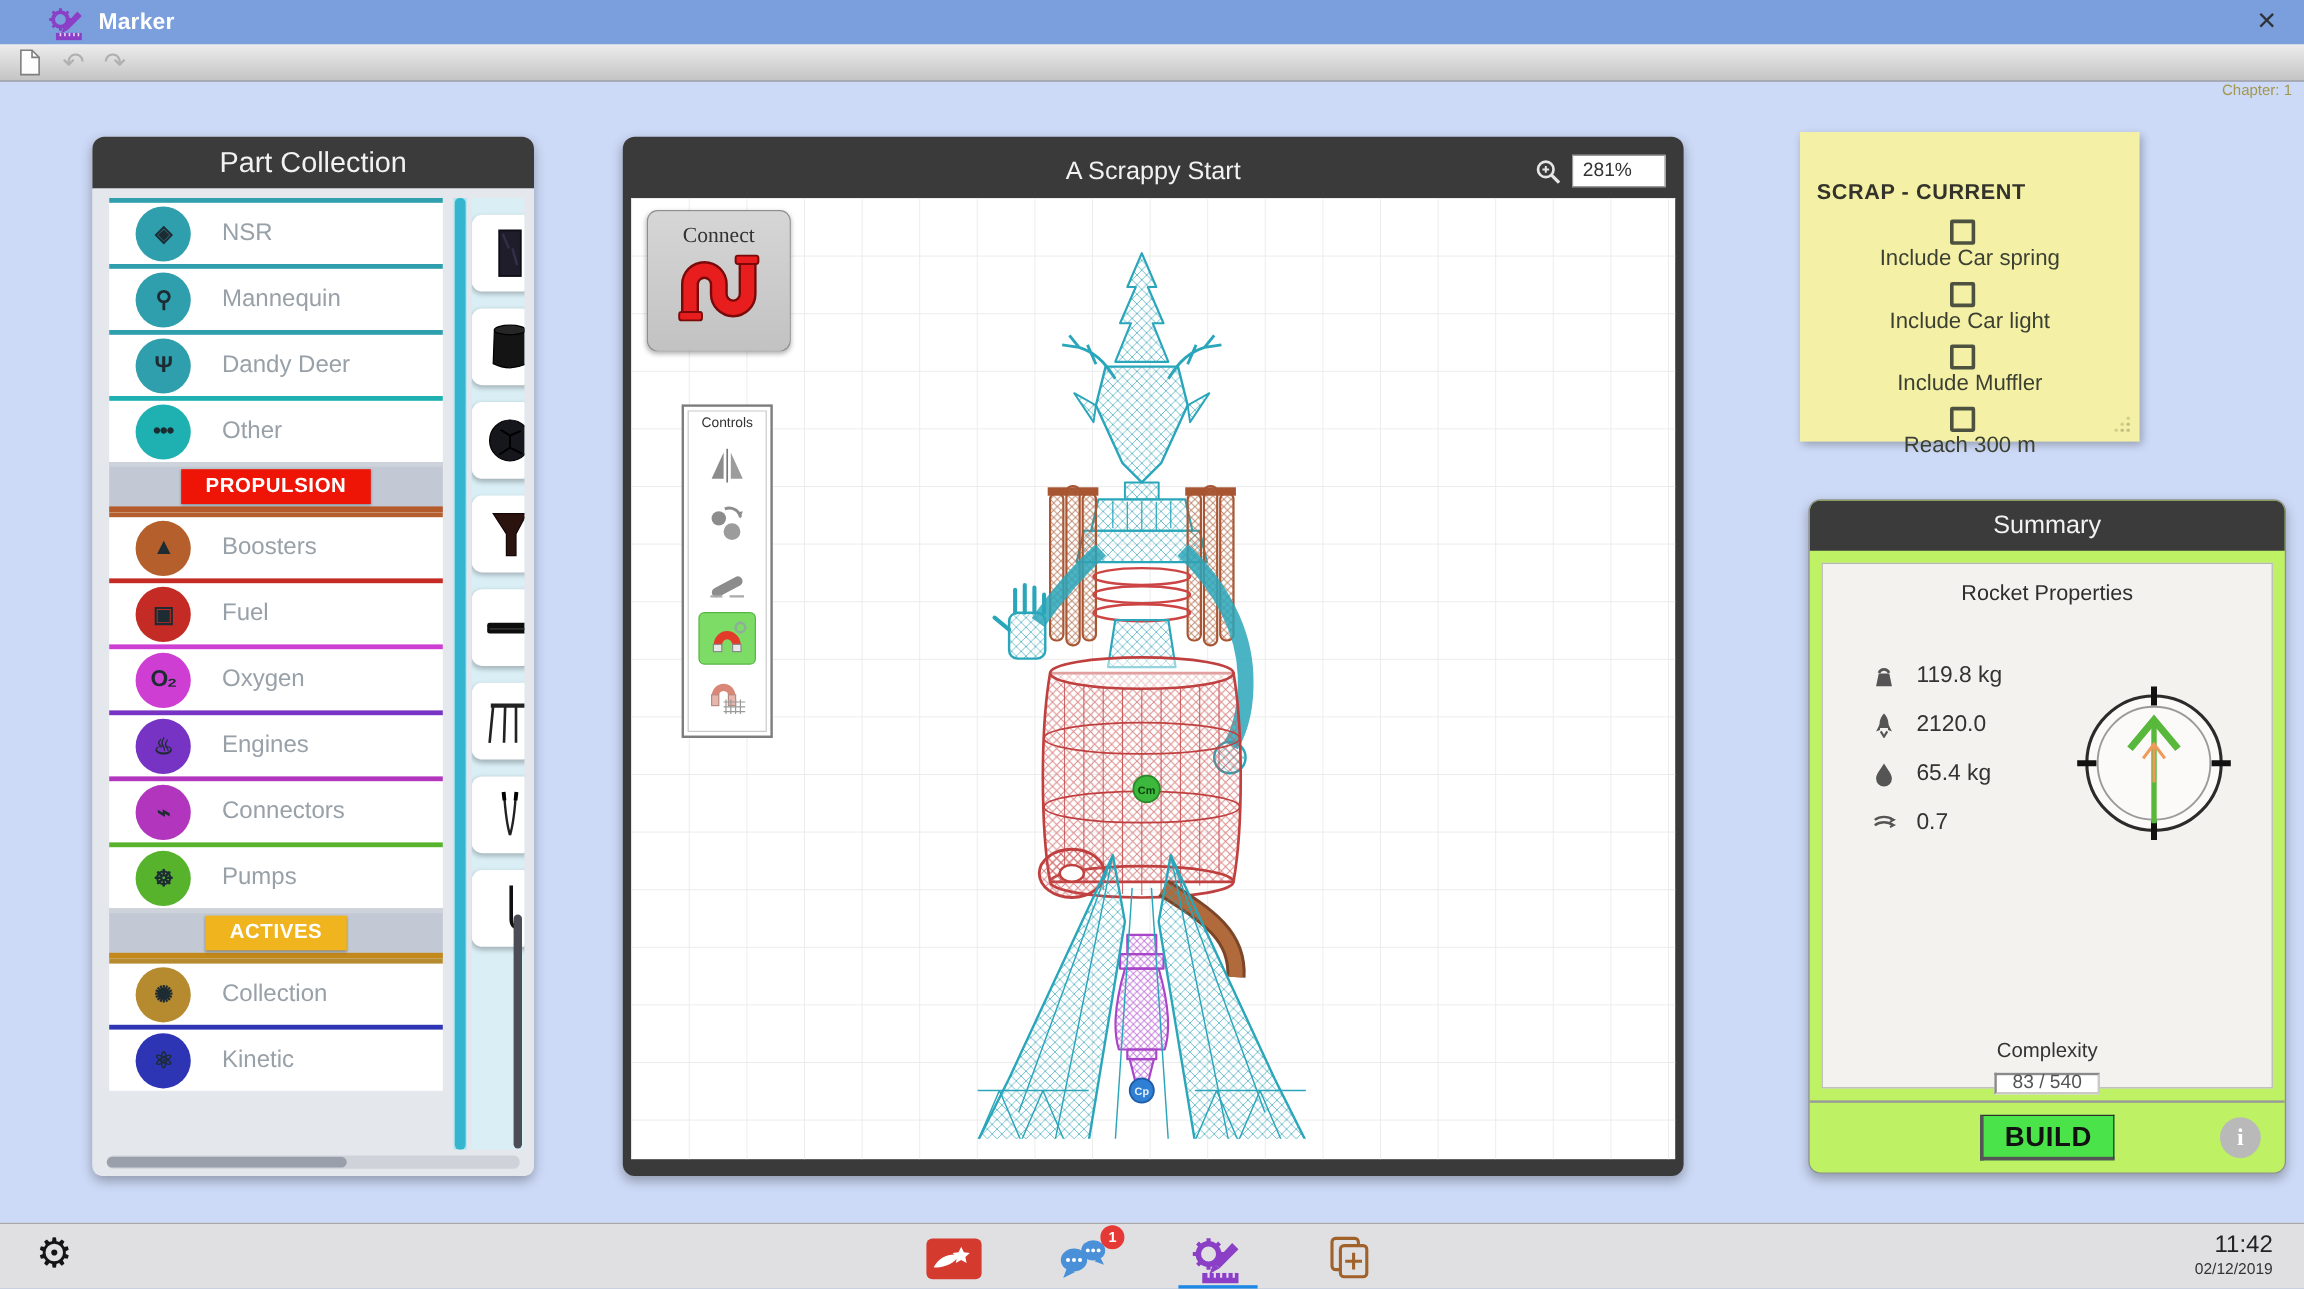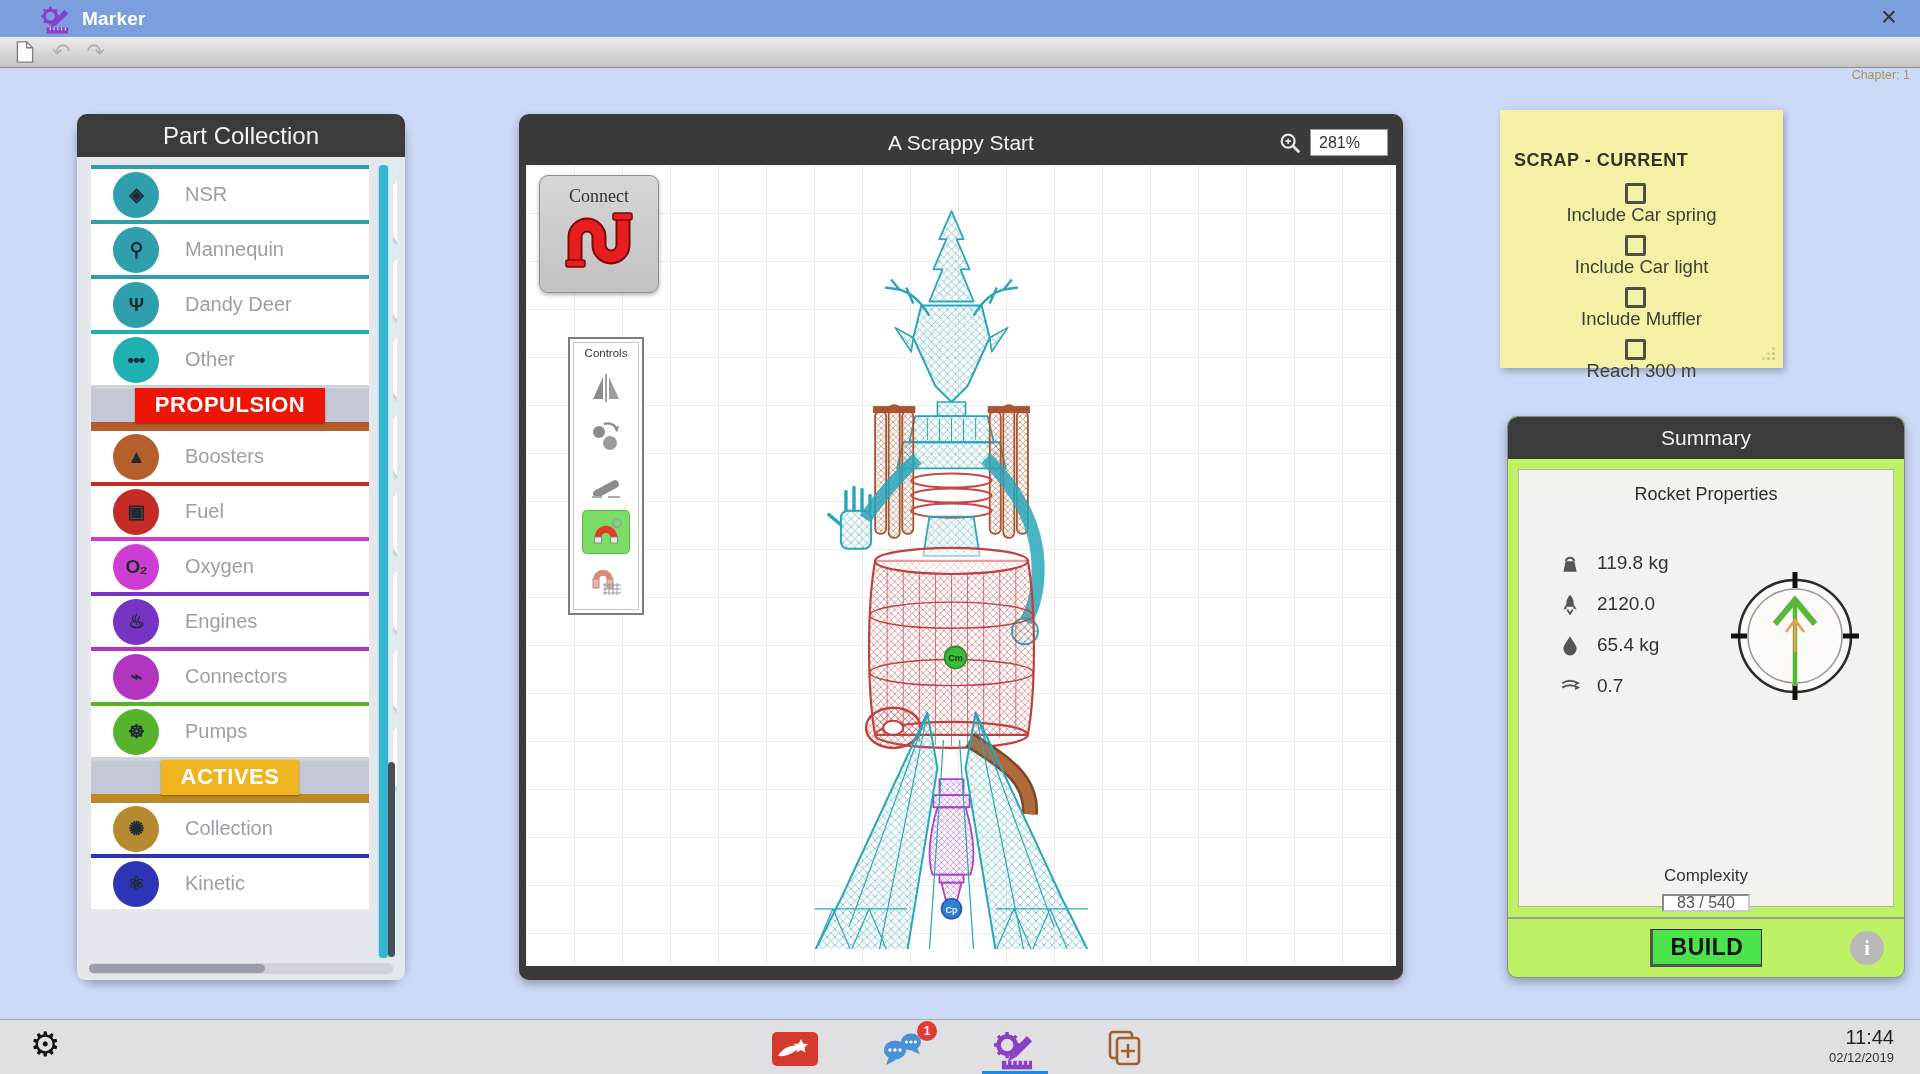--- a/index.html
+++ b/index.html
@@ -16,36 +16,36 @@
   #close-btn { position:absolute; right:16px; top:0px; font-size:27px; color:#2f3338; line-height:34px; width:30px; text-align:center; cursor:default; font-weight:300;}
   
   #toolbar { position:absolute; left:0; top:37px; width:100%; height:31px;
     background:linear-gradient(#ececec,#c4c4c4); border-bottom:1px solid #8f8f8f; display:flex; align-items:center;}
   #toolbar .tb-ic { margin-left:14px; }
   #toolbar .arrow { font-size:22px; color:#b0b0b0; margin-left:16px; line-height:26px;}
   #chapter { position:absolute; right:10px; top:7px; font-size:12.5px; color:#a3974e;margin-top:24px; }
   
   .dk-head { background:var(--panel_dark,#3b3b3b); color:#f2f2f2; display:flex; align-items:center; justify-content:center; }
   
-  #part-panel { position:absolute; left:77px; top:114px; width:328px; height:866px;
-    border-radius:20px; box-shadow:0 4px 10px rgba(0,0,0,.3); background:#dfe2e8; }
+  #part-panel { position:absolute; left:77px; top:114px; width:368px; height:866px;
+    border-radius:10px; box-shadow:0 4px 10px rgba(0,0,0,.3); background:#dfe2e8; }
   #part-panel .dk-head { height:43px; border-radius:10px 10px 0 0; font-size:24px; }
   #pp-body { position:absolute; left:0; top:43px; right:0; bottom:0; background:#e4e7ec; border-radius:0 0 8px 8px; }
   #cat-list { position:absolute; left:14px; top:8px; width:278px; }
   .cat.part { height:55px; background:#fff; border-top:4px solid var(--c,#2f9fae);
     display:flex; align-items:center; }
   .cat.part .p-ic { width:46px; height:46px; border-radius:50%; background:var(--c,#2f9fae);
     margin-left:22px; display:flex; align-items:center; justify-content:center;
     color:#1d2b33; font-size:19px; font-weight:bold; letter-spacing:-1px;}
   .cat.part .p-lb { margin-left:26px; font-size:20px; color:#98a0a8; }
   .cat .sect-inner { display:none; }
   .cat.section { height:42px; background:#c3c9d4; border-bottom:5px solid var(--u,#b55a2b);
     display:flex; align-items:center; justify-content:center; border-top:4px solid #cdd2db;}
   .cat.section .sect-inner { display:block; background:var(--c,#ee1507); color:#fff;
-    font-weight:bold; font-size:22px; padding:4px 20px 5px; letter-spacing:.5px;
+    font-weight:bold; font-size:17px; padding:4px 20px 5px; letter-spacing:.5px;
     box-shadow:0 1px 2px rgba(0,0,0,.35);text-align:center;}
   #thumb-strip { position:absolute; left:301px; top:8px; bottom:22px; width:11px; background:#aee3f0; }
   #thumb-strip .handle { position:absolute; left:1px; top:0; width:9px; height:100%; background:#35b6ce; border-radius:4px;}
   #thumb-col { position:absolute; left:316px; top:8px; right:8px; bottom:22px; background:#d9eef5; overflow:hidden;}
   .thumb { width:64px; height:64px; background:#fff; border-radius:9px; margin:14px auto 14px;
     box-shadow:0 2px 4px rgba(0,0,0,.25); display:flex; align-items:center; justify-content:center;}
   #pp-vscroll { position:absolute; right:10px; top:605px; width:7px; height:195px; background:#4c4c57; border-radius:4px;}
   #pp-hscroll { position:absolute; left:12px; right:12px; bottom:6px; height:11px; background:#cfd3d9; border-radius:5px;}
   #pp-hscroll .handle { position:absolute; left:0; top:1px; width:58%; height:9px; background:#9aa0ab; border-radius:5px;}
   
@@ -679,18 +679,18 @@
 
         </div>
         <div class="tb-app">
           <svg width="50" height="42">
             <use href="#ic-cards"></use>
           </svg>
 
         </div>
       </div>
     <div id="tb-clock">
-      <div class="t">11:44</div>
+      <div class="t">11:42</div>
       <div class="d">02/12/2019</div>
     </div>
   </div>
 
 </div>
 
 </body></html>

